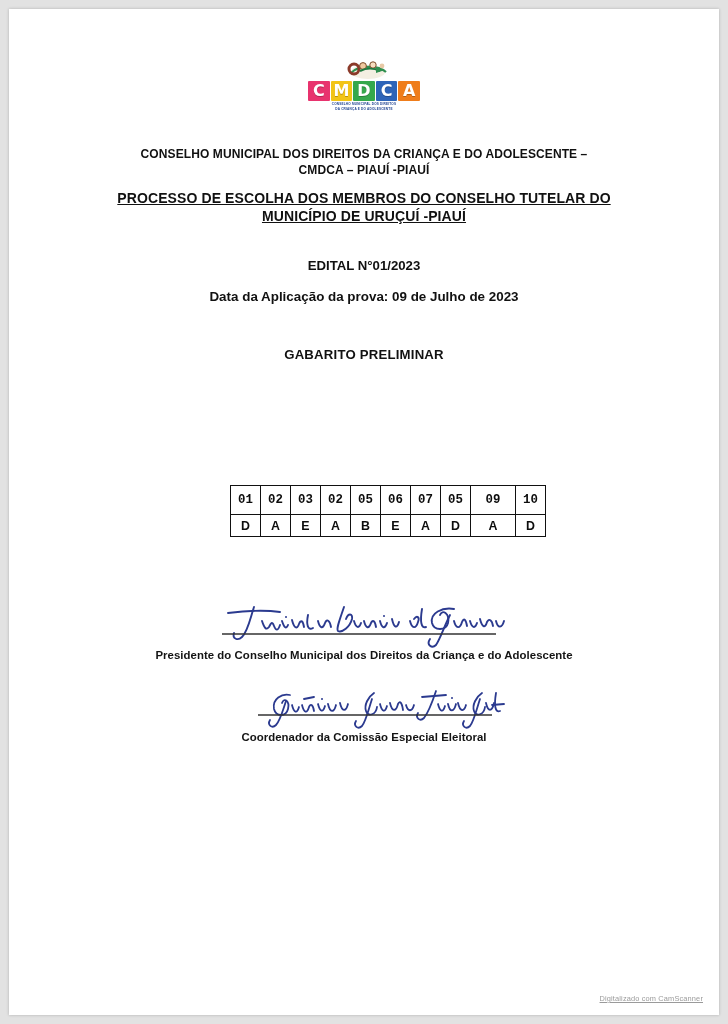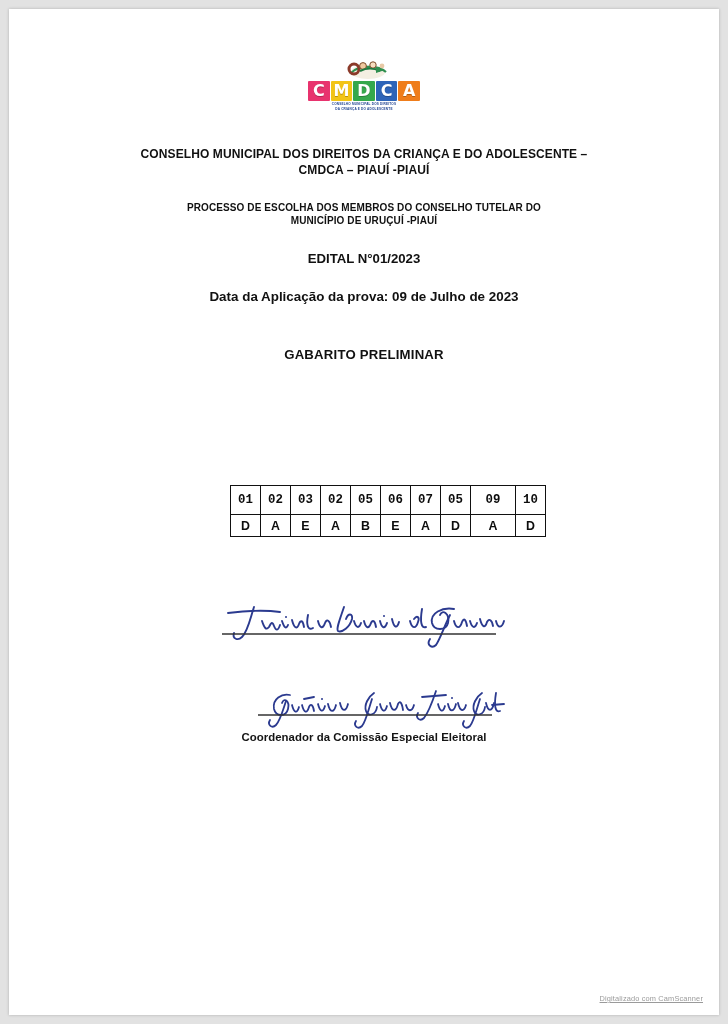--- a/index.html
+++ b/index.html
@@ -94,28 +94,29 @@
     width: 570px;
   }
   .h1 {
     top: 138px;
     font-size: 12px;
     font-weight: bold;
     line-height: 1.32;
     letter-spacing: .1px;
   }
   .h2 {
-    top: 192px;
-    font-size: 10px;
+    top: 180px;
+    font-size: 14px;
     font-weight: bold;
     line-height: 1.32;
     letter-spacing: .1px;
+    text-decoration: underline;
   }
   .h3 {
-    top: 242px;
+    top: 249px;
     font-size: 13.2px;
     font-weight: bold;
   }
   .h4 {
     top: 280px;
     font-size: 13.4px;
     font-weight: bold;
   }
   .h5 {
     top: 338px;
@@ -289,20 +290,21 @@
             <path d="M240 8 C228 6, 216 12, 218 22 C220 30, 232 30, 234 22 C236 12, 228 8, 226 14"></path>
             <path d="M236 14 C230 26, 226 38, 222 44 C218 48, 212 44, 216 38"></path>
             <path d="M240 20 C242 28, 246 28, 248 21 C250 16, 252 19, 253 25"></path>
             <path d="M256 20 C258 27, 261 28, 263 22"></path>
             <path d="M266 18 C268 26, 271 28, 273 21 C275 17, 278 19, 279 25"></path>
             <path d="M282 20 C284 28, 288 27, 290 20"></path>
           </g>
           <path d="M8 33 L282 33" stroke="#333" stroke-width="1.3" fill="none"></path>
         </svg>
       </div>
+      <div class="sig-caption">Presidente do Conselho Municipal dos Direitos da Criança e do Adolescente</div>
     </div>
 
     <div class="sig-block sig-2">
       <div class="sig-art s2">
         <svg width="280" height="44" viewBox="0 0 280 44">
           <g fill="none" stroke="#2b3a8f" stroke-width="1.8" stroke-linecap="round">
             <path d="M66 8 C58 6, 48 12, 50 22 C52 30, 62 30, 64 22 C66 14, 60 10, 58 16"></path>
             <path d="M62 14 C58 26, 56 34, 52 38 C48 42, 43 38, 46 33"></path>
             <path d="M68 18 C70 26, 73 27, 75 20"></path>
             <path d="M80 12 L90 10"></path>

